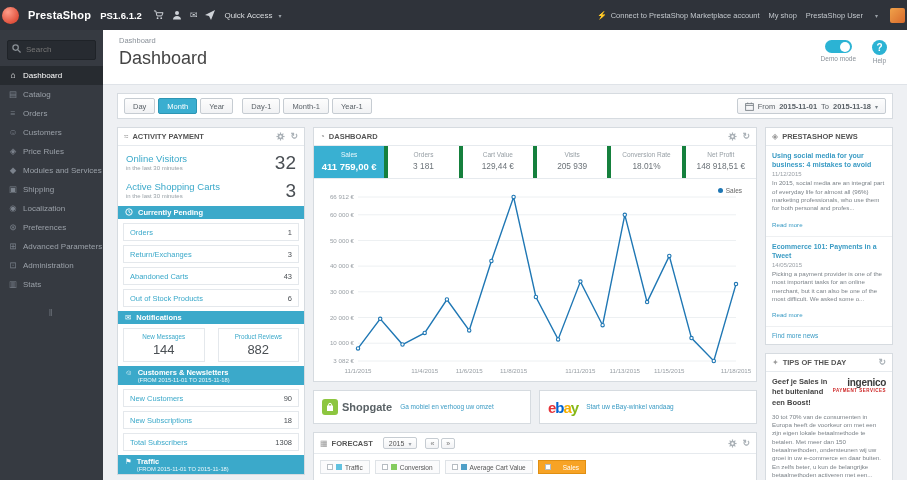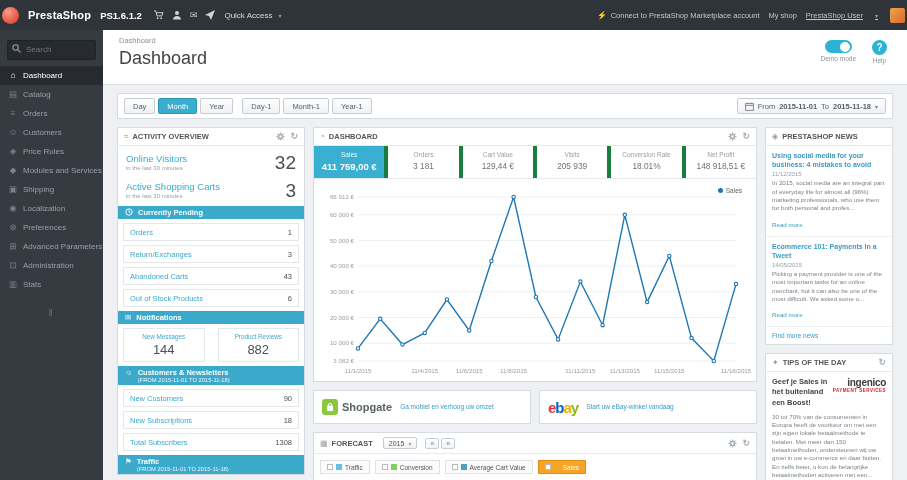--- a/index.html
+++ b/index.html
@@ -11,21 +11,21 @@
   
   .topbar{height:30px;background:#2f333a;display:flex;align-items:center;color:#fff;padding:0 2px;gap:9px;}
   .logo{width:17px;height:17px;border-radius:50%;background:radial-gradient(circle at 35% 30%,#ff9d8a,#e1523d 70%);flex-shrink:0;}
   .brand{font-size:11px;font-weight:bold;letter-spacing:.2px;white-space:nowrap;}
   .shopname{font-size:9.5px;font-weight:bold;color:#fff;white-space:nowrap;cursor:pointer;}
   .topicons{display:flex;gap:8px;align-items:center;margin-left:2px;}
   .ticon{cursor:pointer;display:flex;}
   .quick{font-size:8px;color:#d8dbde;display:flex;gap:6px;align-items:center;cursor:pointer;}
   .spacer{flex:1;}
   .market,.myshop{font-size:7.5px;color:#c3c8cd;display:flex;gap:3px;align-items:center;cursor:pointer;white-space:nowrap;}
-  .usermenu{font-size:7.5px;color:#c3c8cd;display:flex;gap:12px;align-items:center;cursor:pointer;white-space:nowrap;text-decoration:underline;}
+  .usermenu{font-size:7.5px;color:#c3c8cd;display:flex;gap:12px;align-items:center;cursor:pointer;white-space:nowrap;}
   .avatar{width:15px;height:15px;border-radius:2px;background:linear-gradient(135deg,#f0a24a,#d86a2c);}
   .caret{font-size:6px;color:#9aa0a6;}
   .bolt{font-size:8px;color:#c3c8cd;}
   
   .shell{display:flex;height:450px;}
   .sidebar{width:103px;background:#363a41;flex-shrink:0;display:flex;flex-direction:column;}
   .search{margin:8px 7px 6px;position:relative;}
   .search input{width:100%;height:20px;background:#272b31;border:1px solid #1f2328;border-radius:2px;color:#bbb;font-size:8px;padding:0 4px 0 18px;outline:none;font-family:inherit;}
   .search svg{position:absolute;left:5px;top:5.5px;}
   .mitem{display:flex;align-items:center;gap:5px;padding:4.5px 8px;font-size:8px;color:#9aa0a8;cursor:pointer;white-space:nowrap;overflow:hidden;}
@@ -269,21 +269,21 @@
           <span class="caret" style="color:#7a8288">▾</span>
         </div>
       </div>
 
       <div class="cols">
 
         <section class="col-left">
           <div class="panel">
             <div class="phead">
               <span class="picon">≈</span>
-              <span>ACTIVITY OVERVIEW</span>
+              <span>ACTIVITY PAYMENT</span>
               <span class="pctrl">
                 <svg width="9" height="9" viewBox="0 0 10 10">
                     <g stroke="#a9b0b6" stroke-width="1.3">
                       <line x1="5" y1="0.5" x2="5" y2="9.5"></line>
                       <line x1="0.5" y1="5" x2="9.5" y2="5"></line>
                       <line x1="1.8" y1="1.8" x2="8.2" y2="8.2"></line>
                       <line x1="8.2" y1="1.8" x2="1.8" y2="8.2"></line>
                     </g>
                     <circle cx="5" cy="5" r="3" fill="#a9b0b6"></circle>
                     <circle cx="5" cy="5" r="1.3" fill="#fff"></circle>

